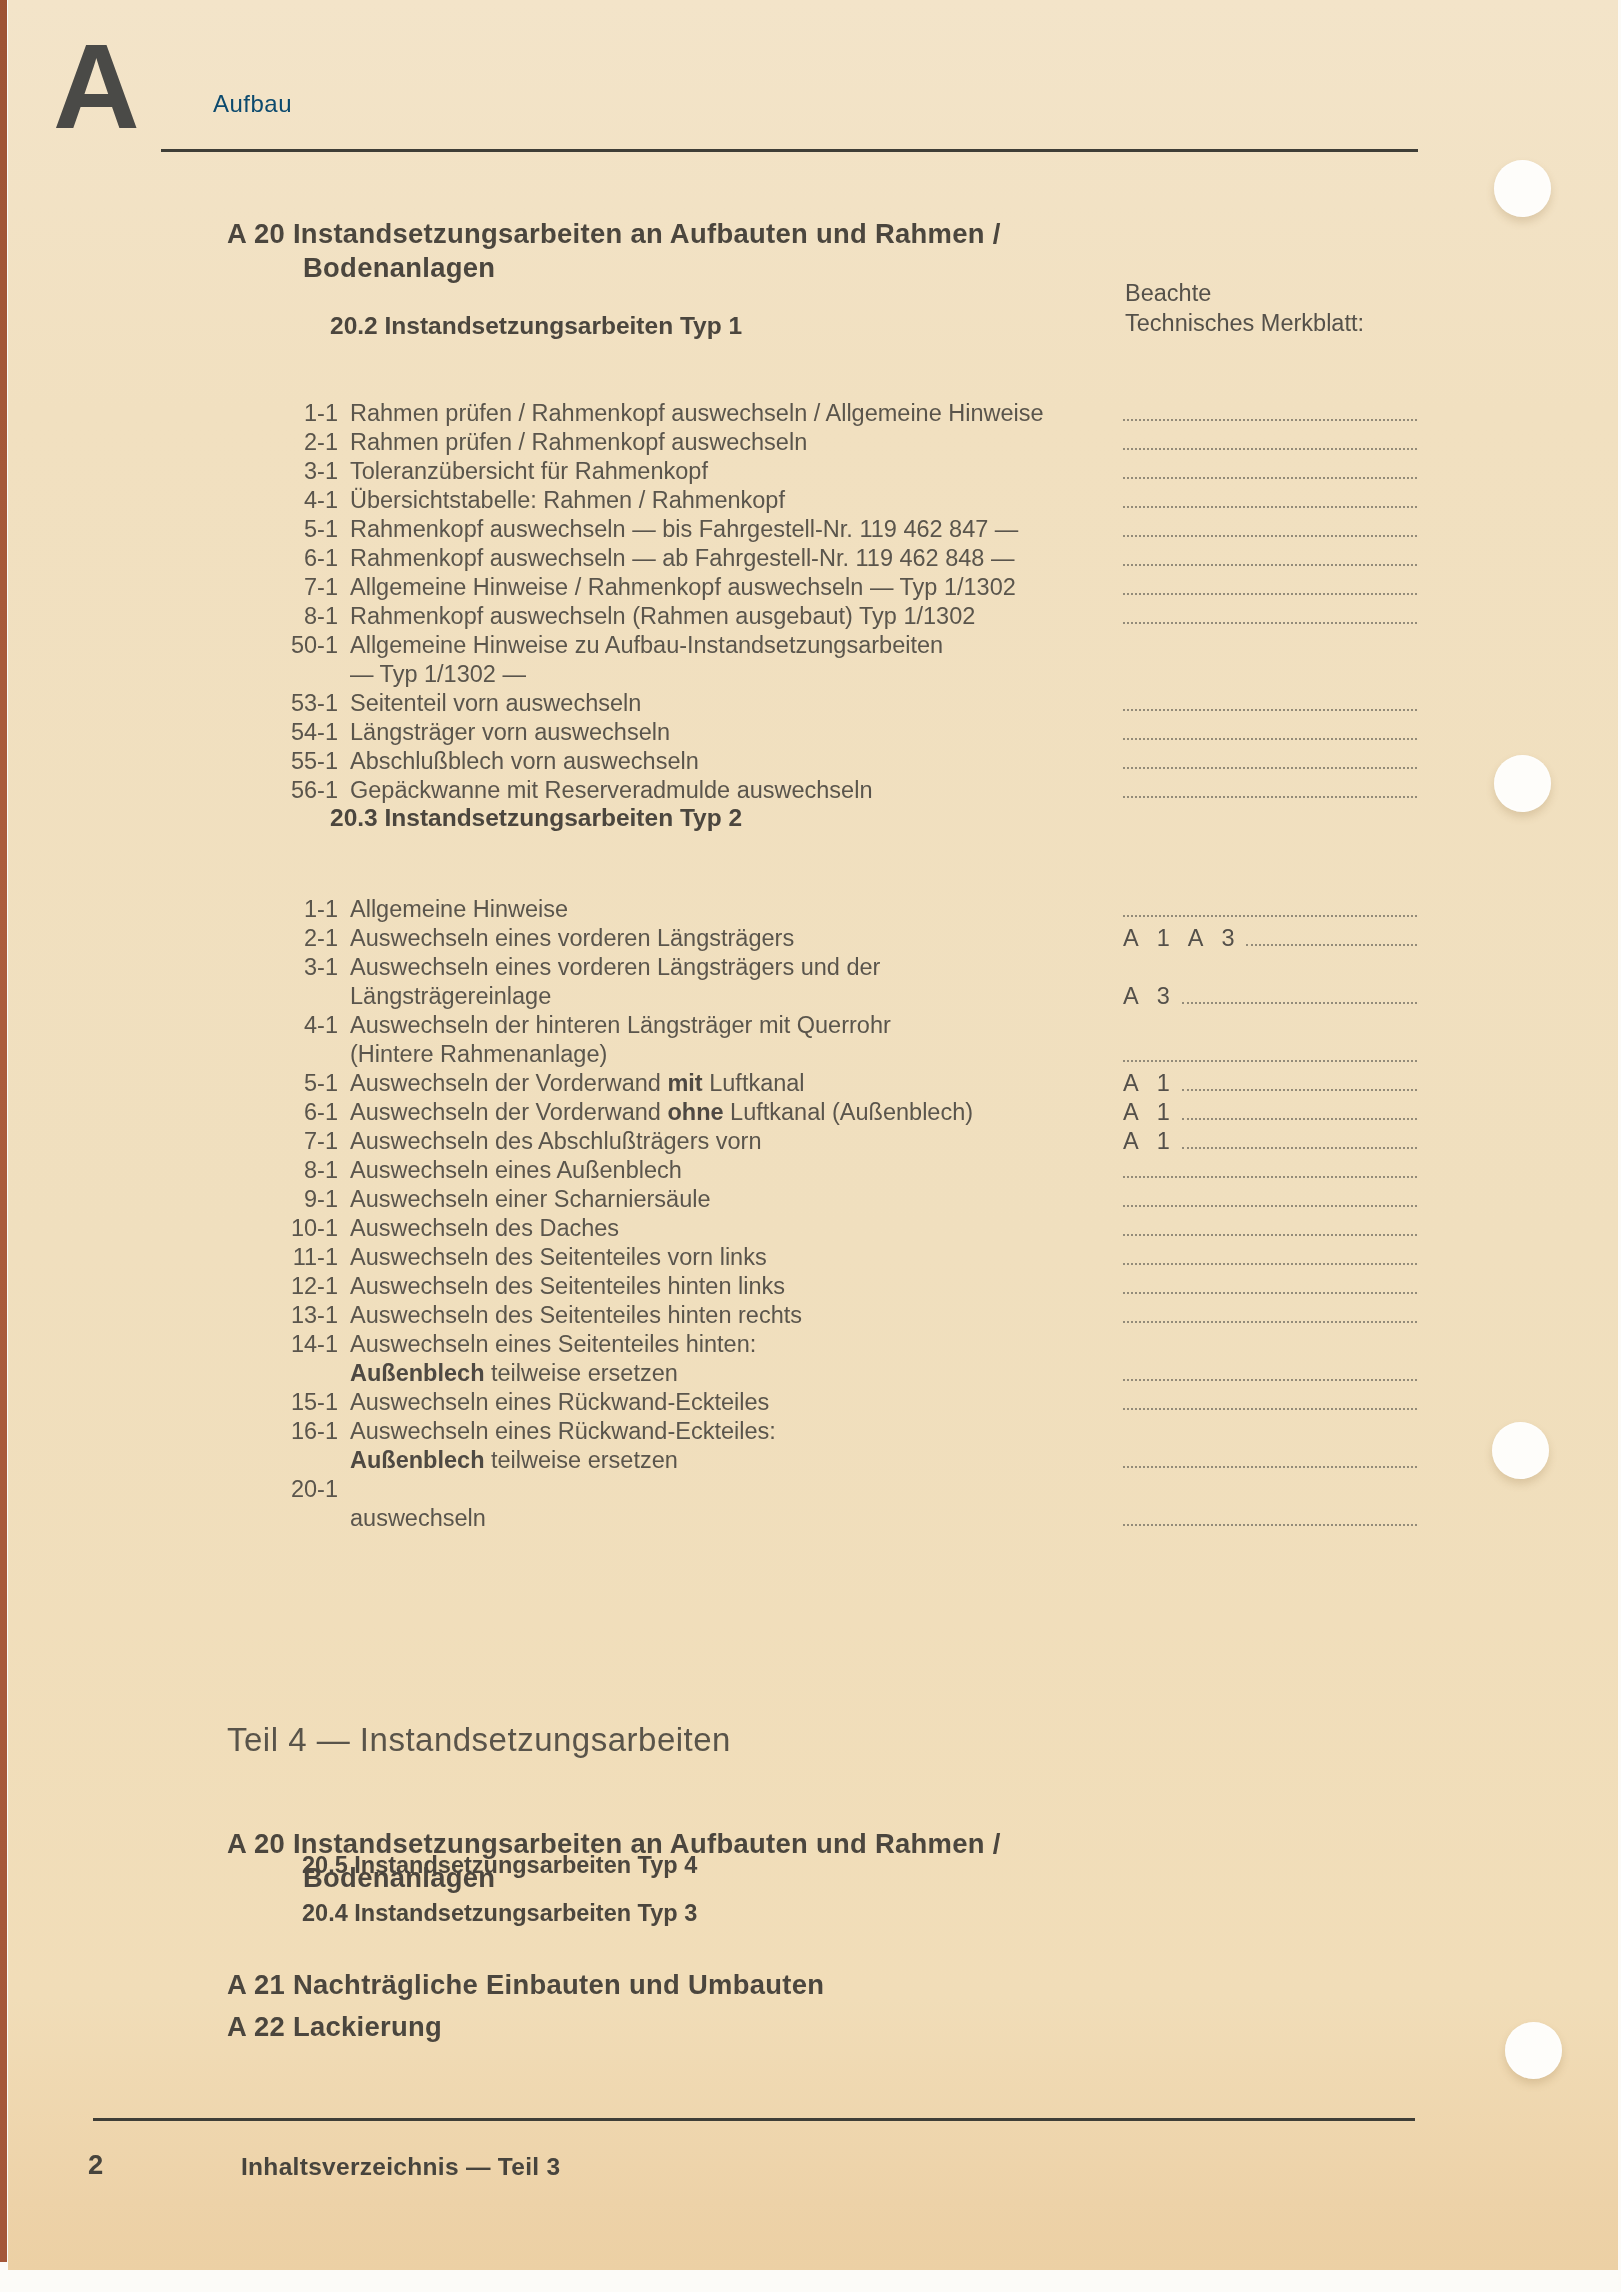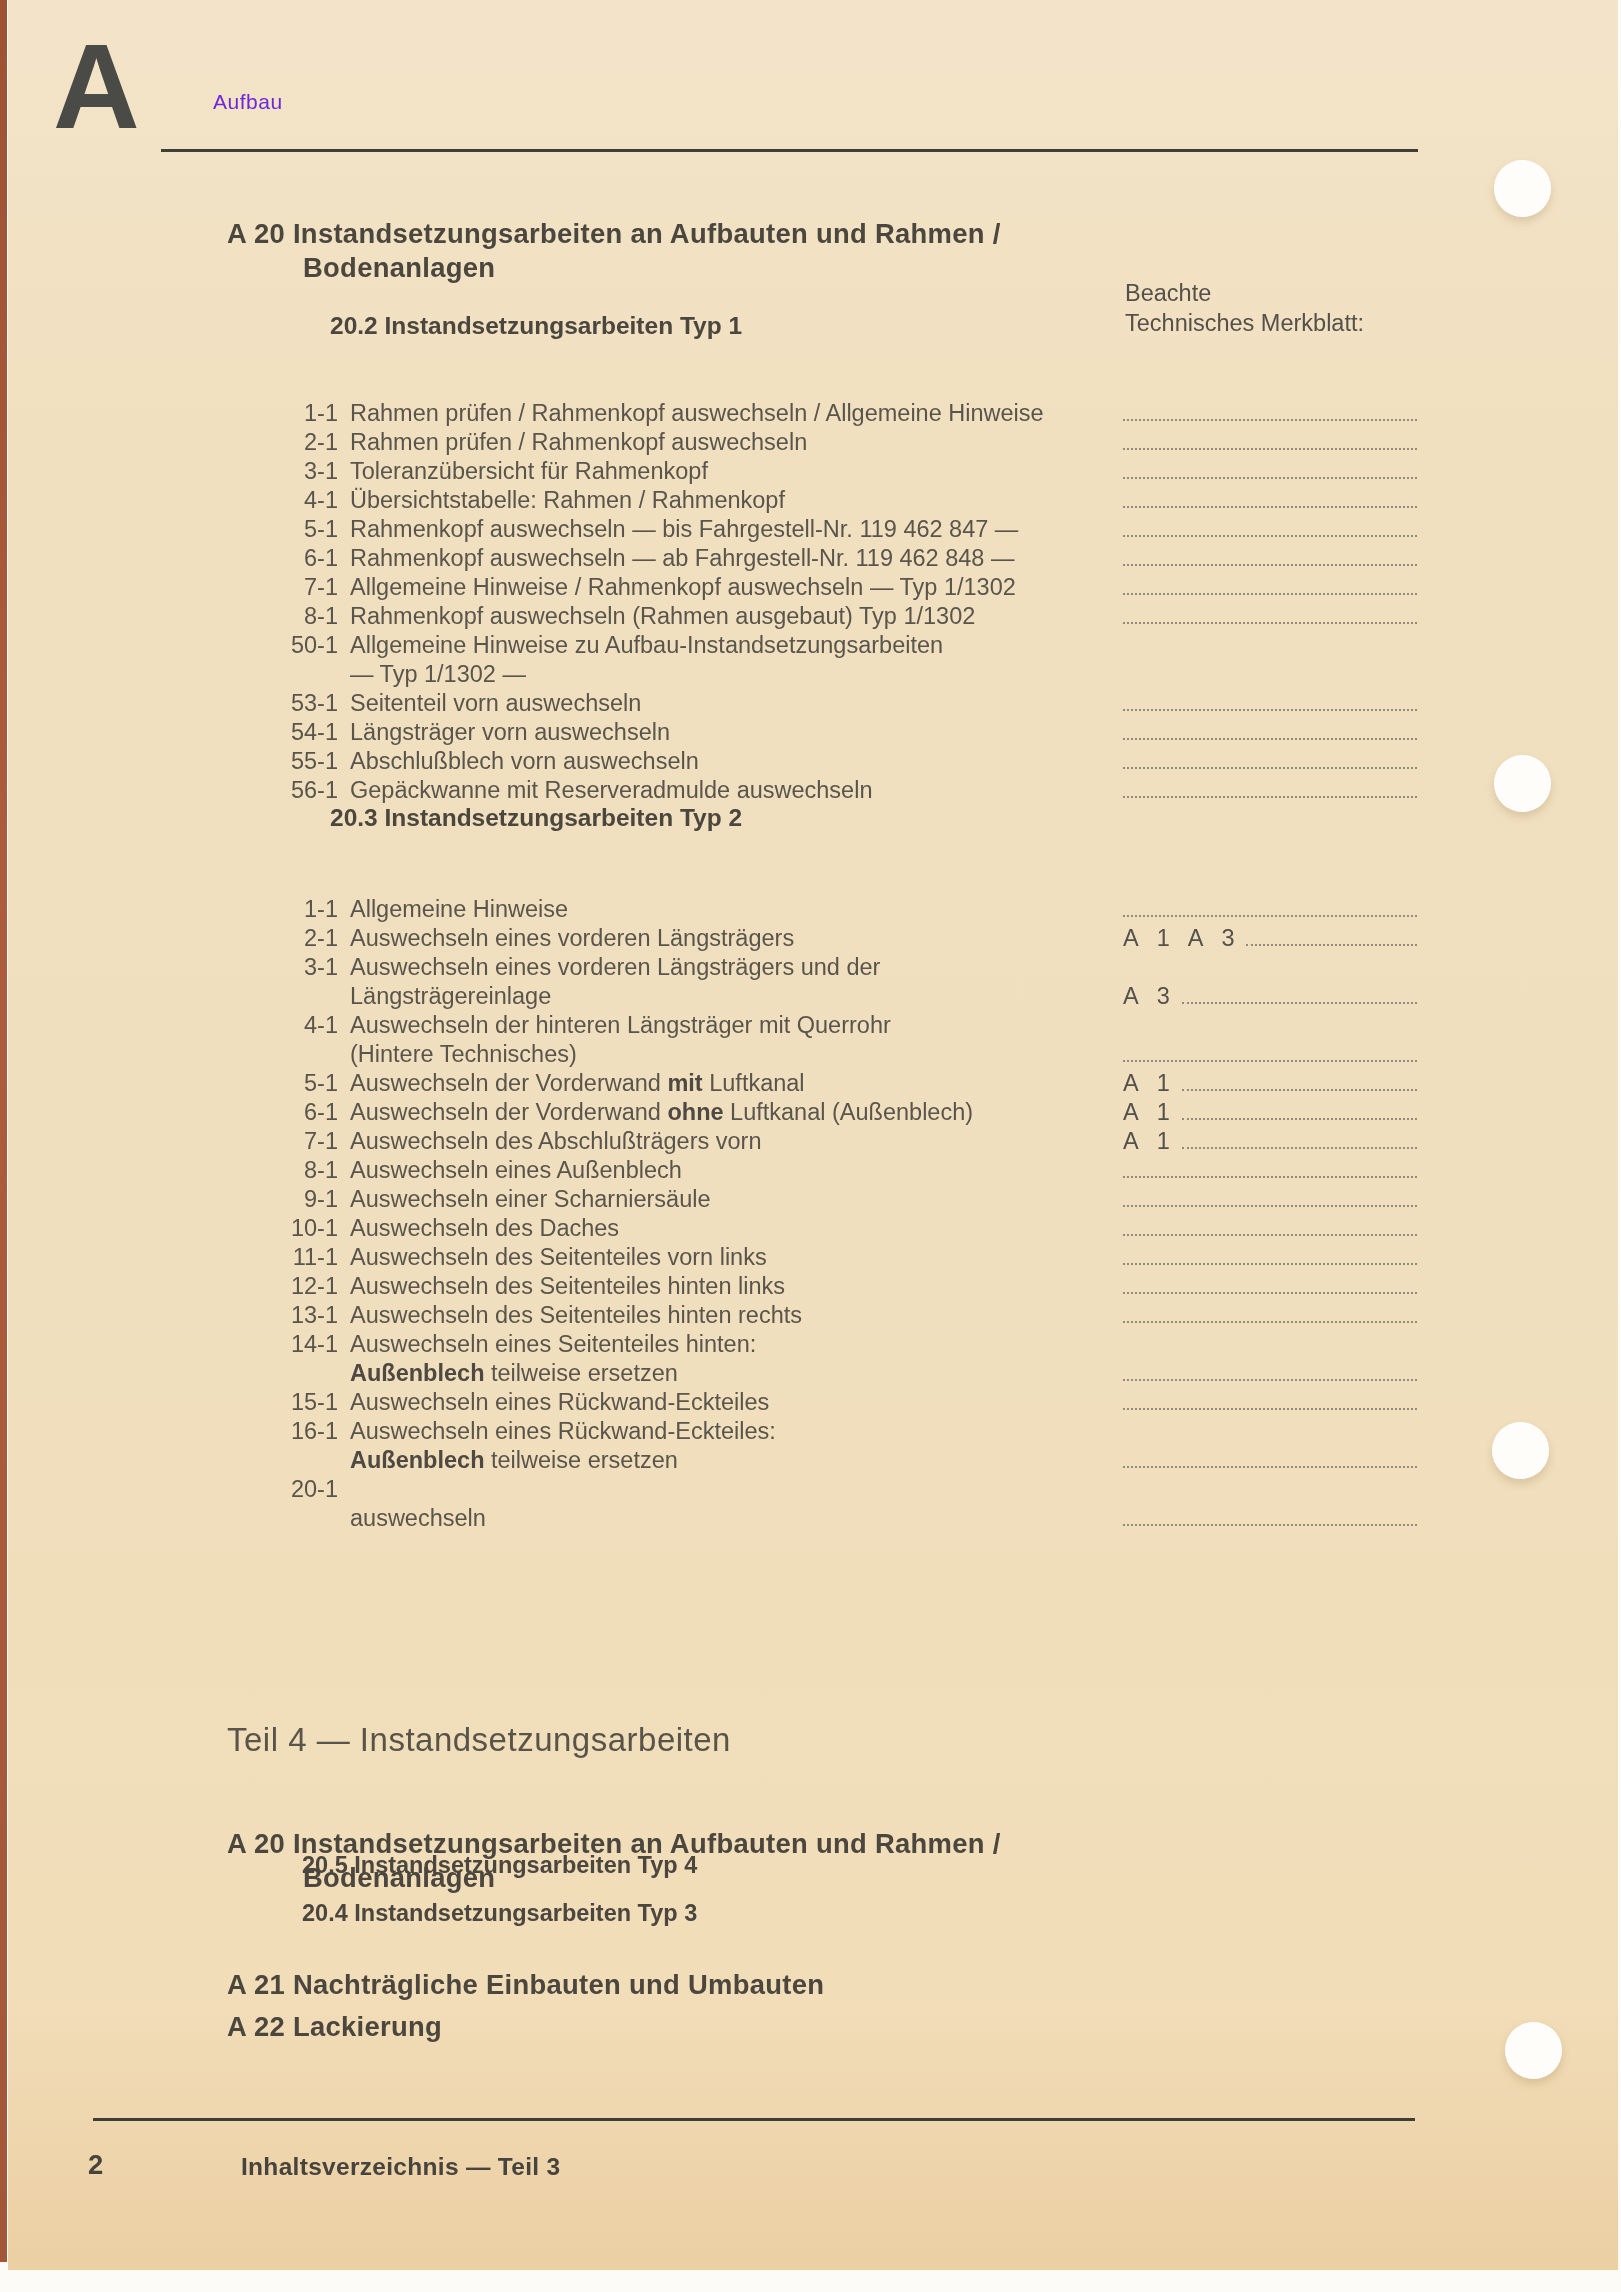--- a/index.html
+++ b/index.html
@@ -16,21 +16,21 @@
     position:absolute;left:0;top:0;width:6.9px;height:2262px;
     background:linear-gradient(180deg,#93401f,#a34b28 40%,#9a4424);
     opacity:.9;
   }
   .big-a{
     position:absolute;left:53px;top:25.5px;
     font-size:120px;font-weight:700;line-height:1;color:#4a4a47;
   }
   .aufbau{
     position:absolute;left:213px;top:90px;
-    font-size:21px;color:#6d28d9;letter-spacing:0.5px;
+    font-size:24px;color:#0c4a6e;letter-spacing:0.5px;
   }
   .rule{position:absolute;height:2.9px;background:#3f3e37;}
   #rule-top{left:161px;top:149px;width:1257px;}
   #rule-bottom{left:93px;top:2118px;width:1322px;}
 
   .h1{
     position:absolute;font-weight:700;font-size:27.4px;line-height:34px;
     color:#4b463e;letter-spacing:0.3px;white-space:nowrap;
   }
   #h-a20-top{left:227px;top:217px;}
@@ -157,21 +157,21 @@
     <div class="row"><span class="num">2-1</span><span class="itxt"><span>Auswechseln eines vorderen Längsträgers</span></span><span class="refcol">
         <span class="reflabel">A 1 A 3</span>
         <span class="dots"></span>
       </span></div>
     <div class="row"><span class="num">3-1</span><span class="itxt"><span>Auswechseln eines vorderen Längsträgers und der</span></span></div>
     <div class="row"><span class="num"></span><span class="itxt"><span>Längsträgereinlage</span></span><span class="refcol">
         <span class="reflabel">A 3</span>
         <span class="dots"></span>
       </span></div>
     <div class="row"><span class="num">4-1</span><span class="itxt"><span>Auswechseln der hinteren Längsträger mit Querrohr</span></span></div>
-    <div class="row"><span class="num"></span><span class="itxt"><span>(Hintere Technisches)</span></span><span class="refcol">
+    <div class="row"><span class="num"></span><span class="itxt"><span>(Hintere Rahmenanlage)</span></span><span class="refcol">
         <span class="dots"></span>
       </span></div>
     <div class="row"><span class="num">5-1</span><span class="itxt"><span>Auswechseln der Vorderwand </span><span class="b">mit</span><span> Luftkanal</span></span><span class="refcol">
         <span class="reflabel">A 1</span>
         <span class="dots"></span>
       </span></div>
     <div class="row"><span class="num">6-1</span><span class="itxt"><span>Auswechseln der Vorderwand </span><span class="b">ohne</span><span> Luftkanal (Außenblech)</span></span><span class="refcol">
         <span class="reflabel">A 1</span>
         <span class="dots"></span>
       </span></div>

